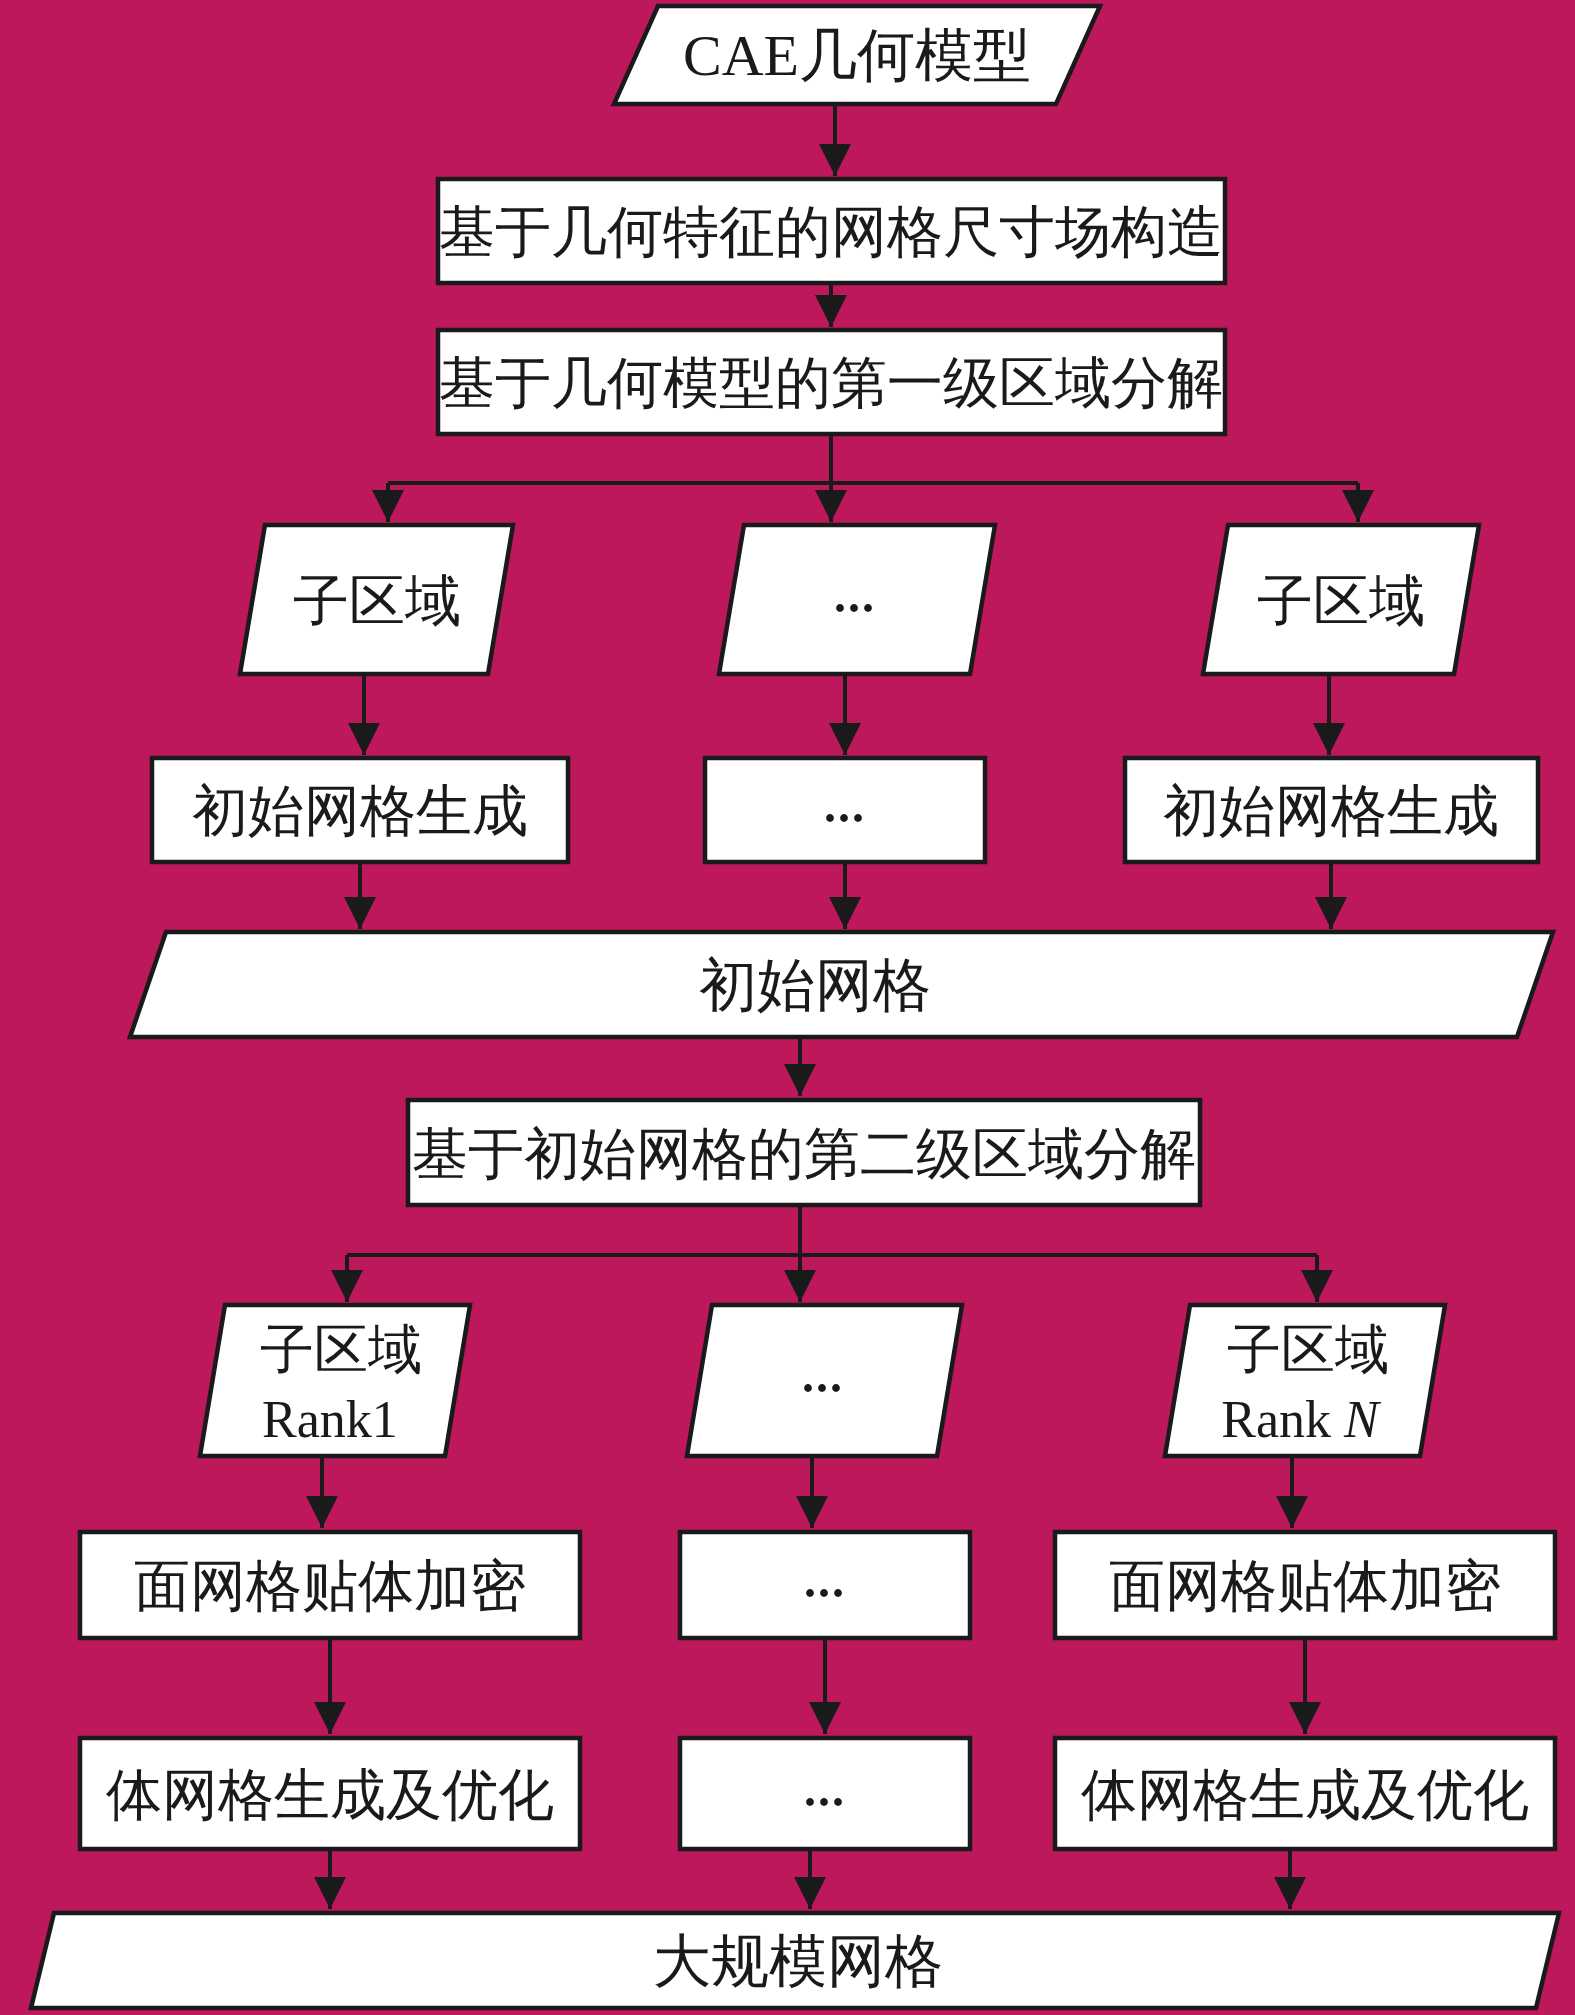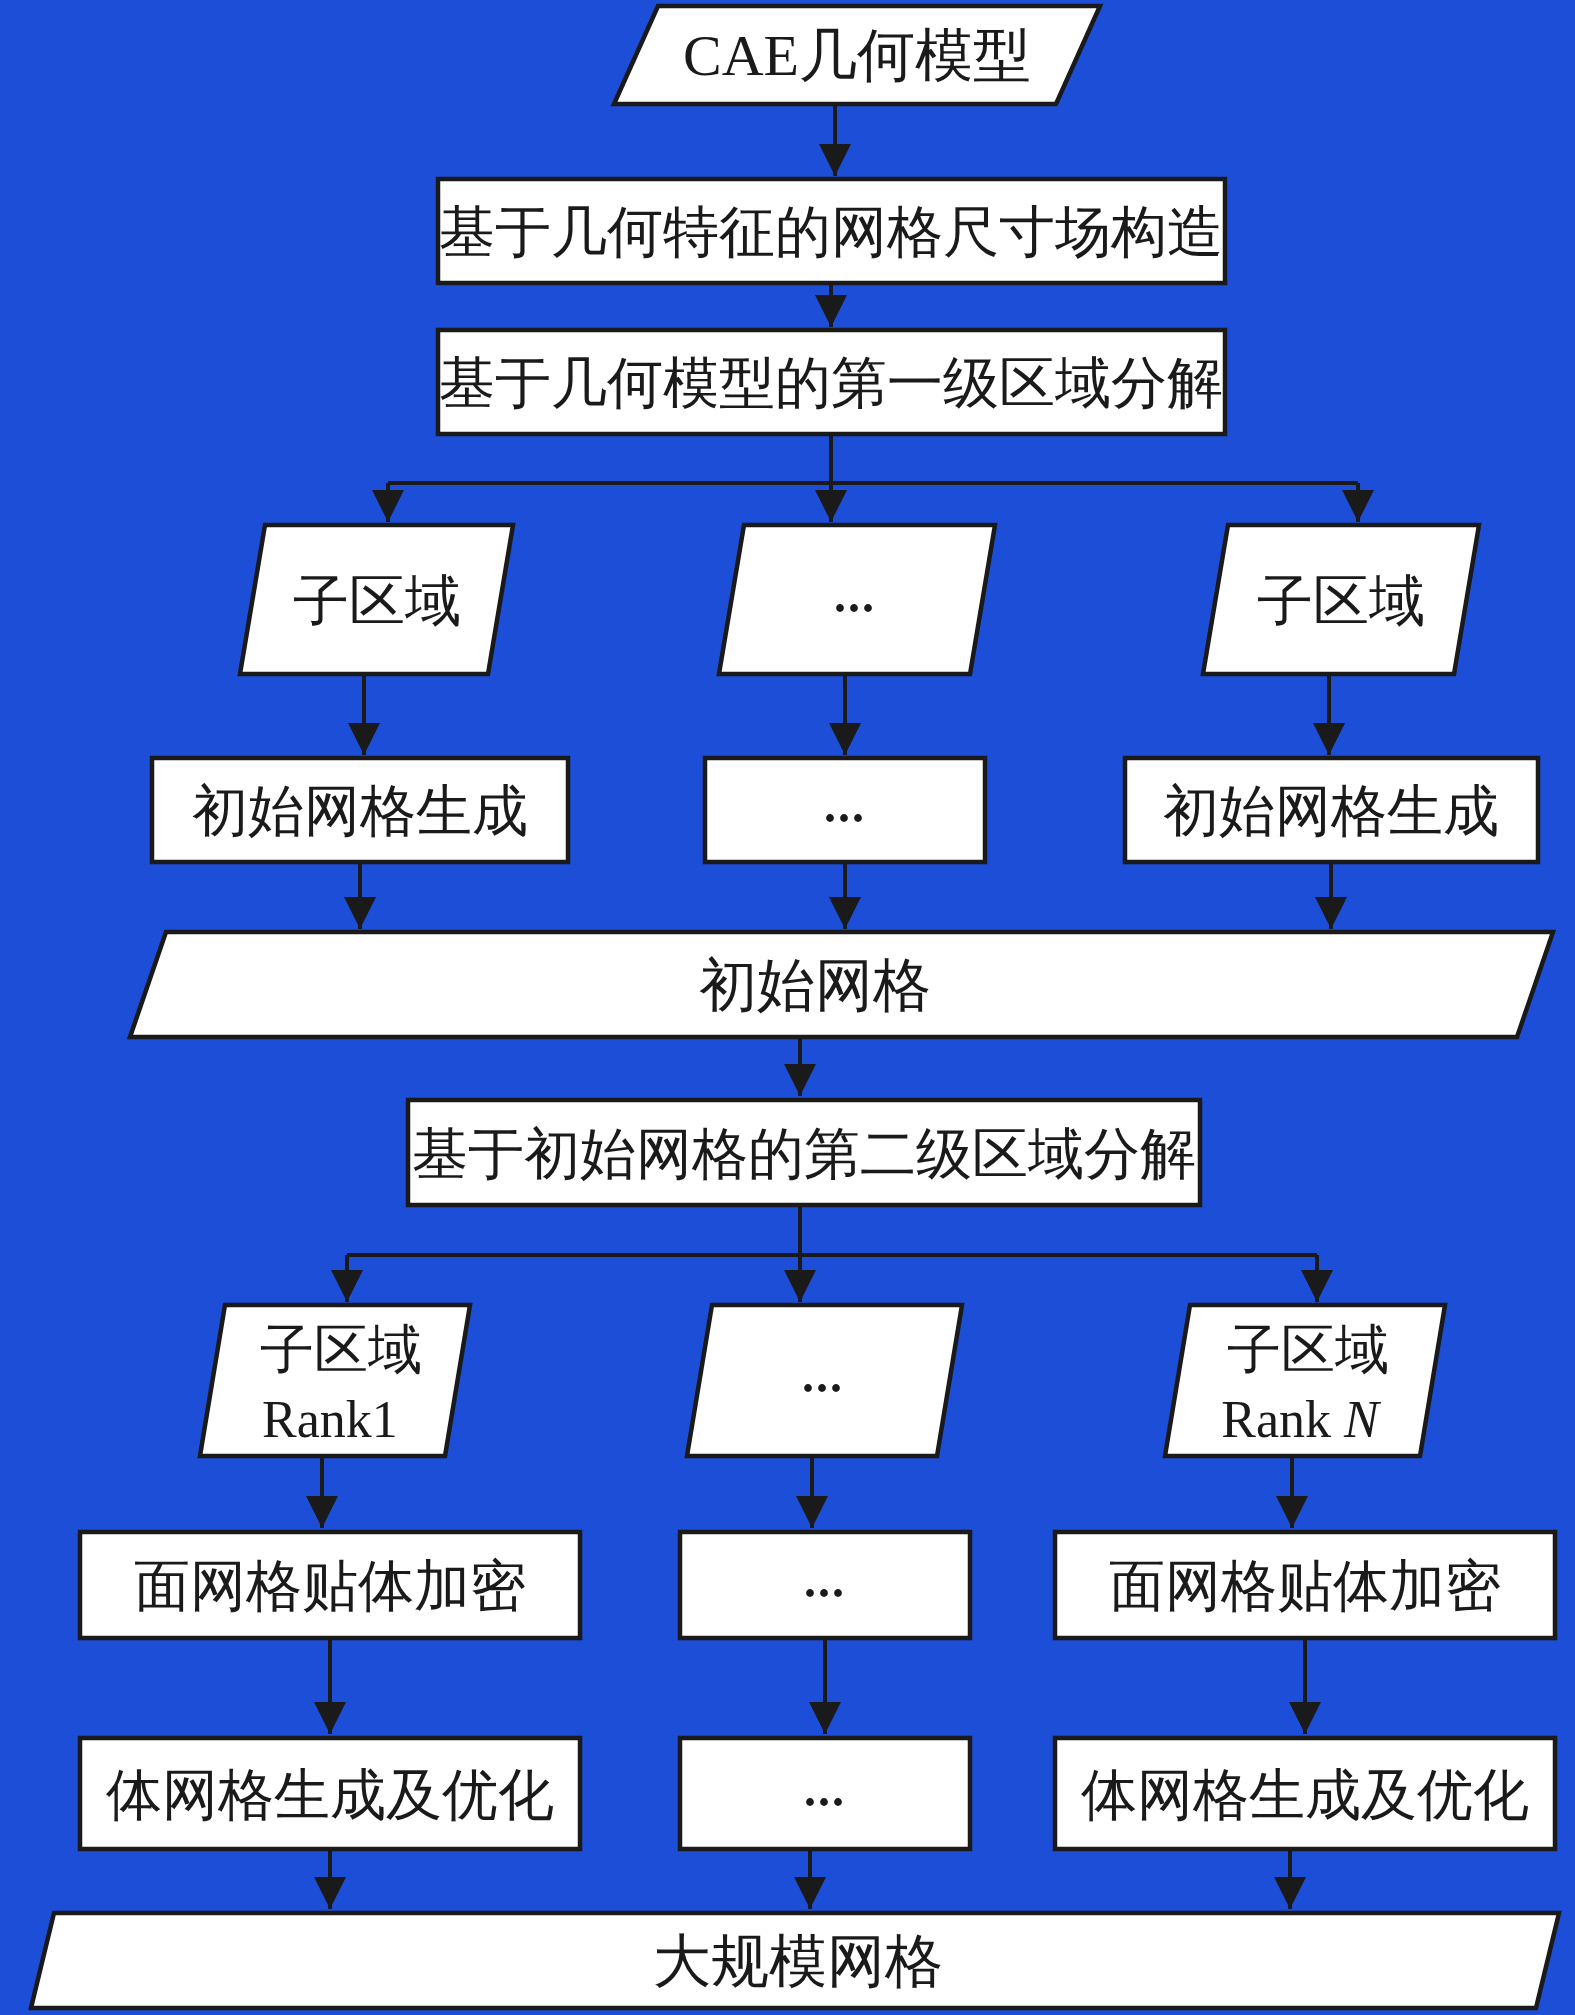--- a/index.html
+++ b/index.html
@@ -3,21 +3,21 @@
 <meta charset="utf-8">
 <style>
   html, body {
     margin: 0;
     padding: 0;
     background: #ffffff;
   }
   .canvas-wrap {
     width: 1575px;
     height: 2015px;
-    background: #1d4ed8;
+    background: #be185d;
     position: relative;
     overflow: hidden;
   }
   svg { display: block; }
   .shape {
     fill: #ffffff;
     stroke: #1a1a1a;
     stroke-width: 4.5;
   }
   .edge {

